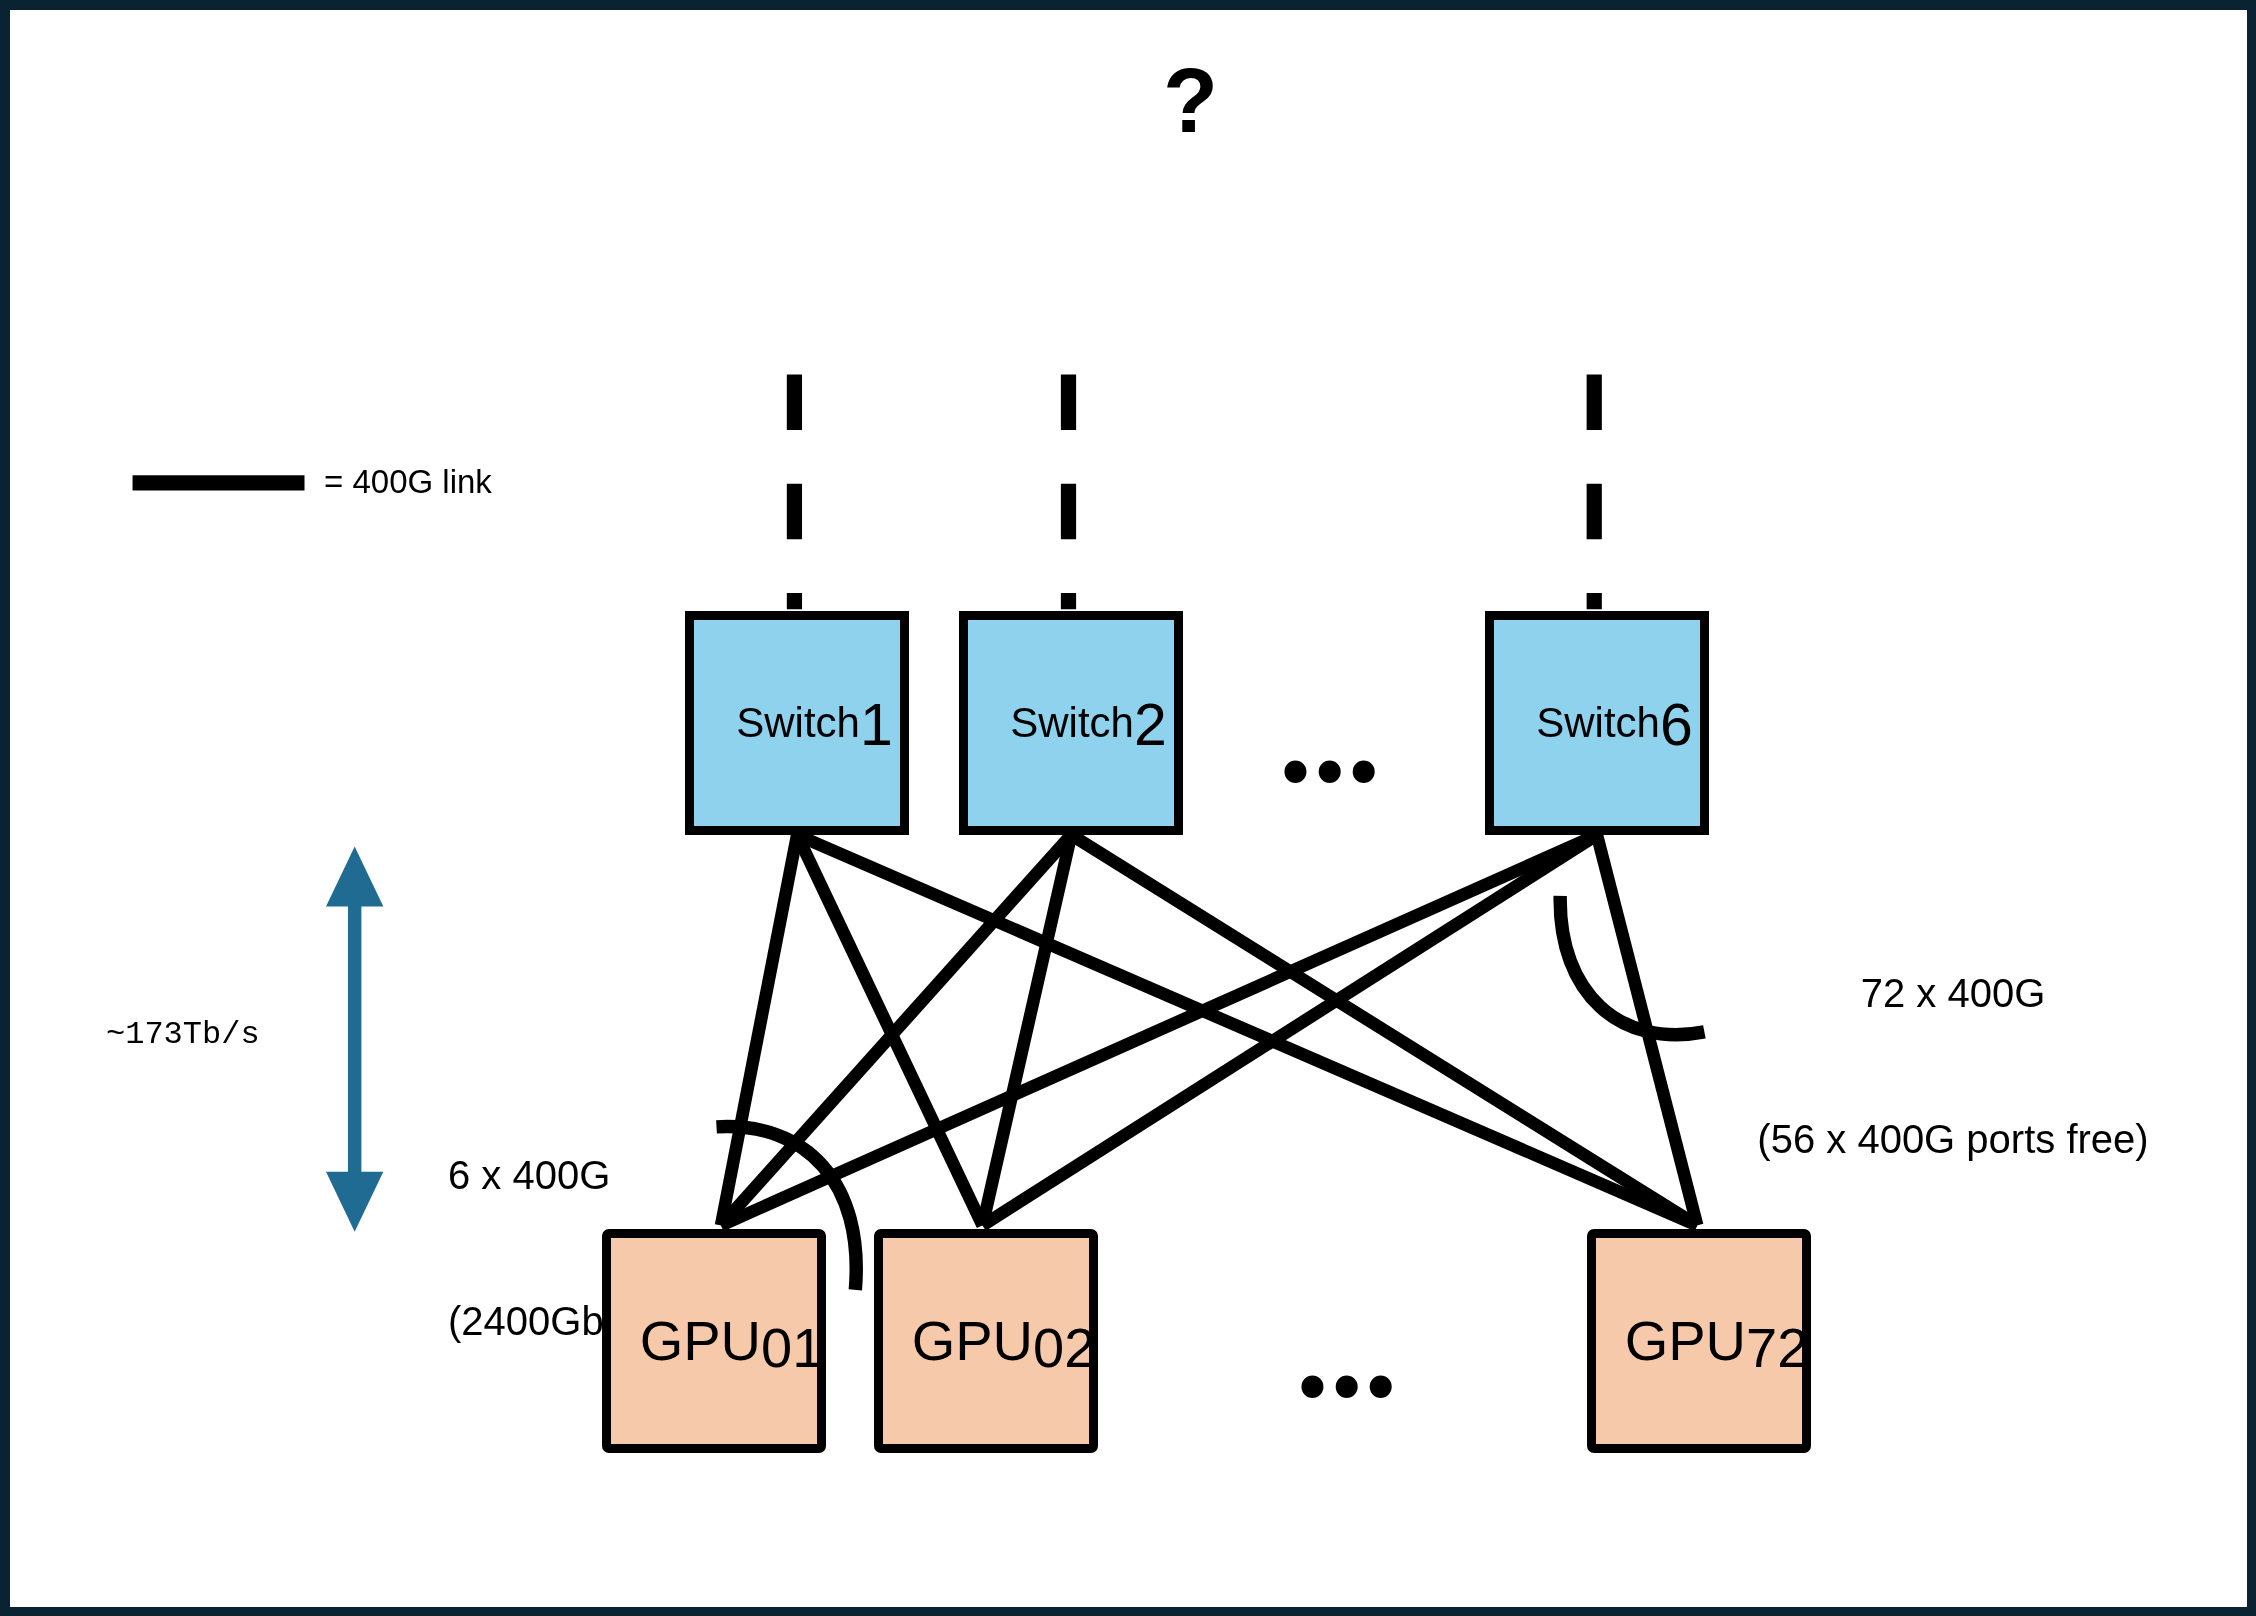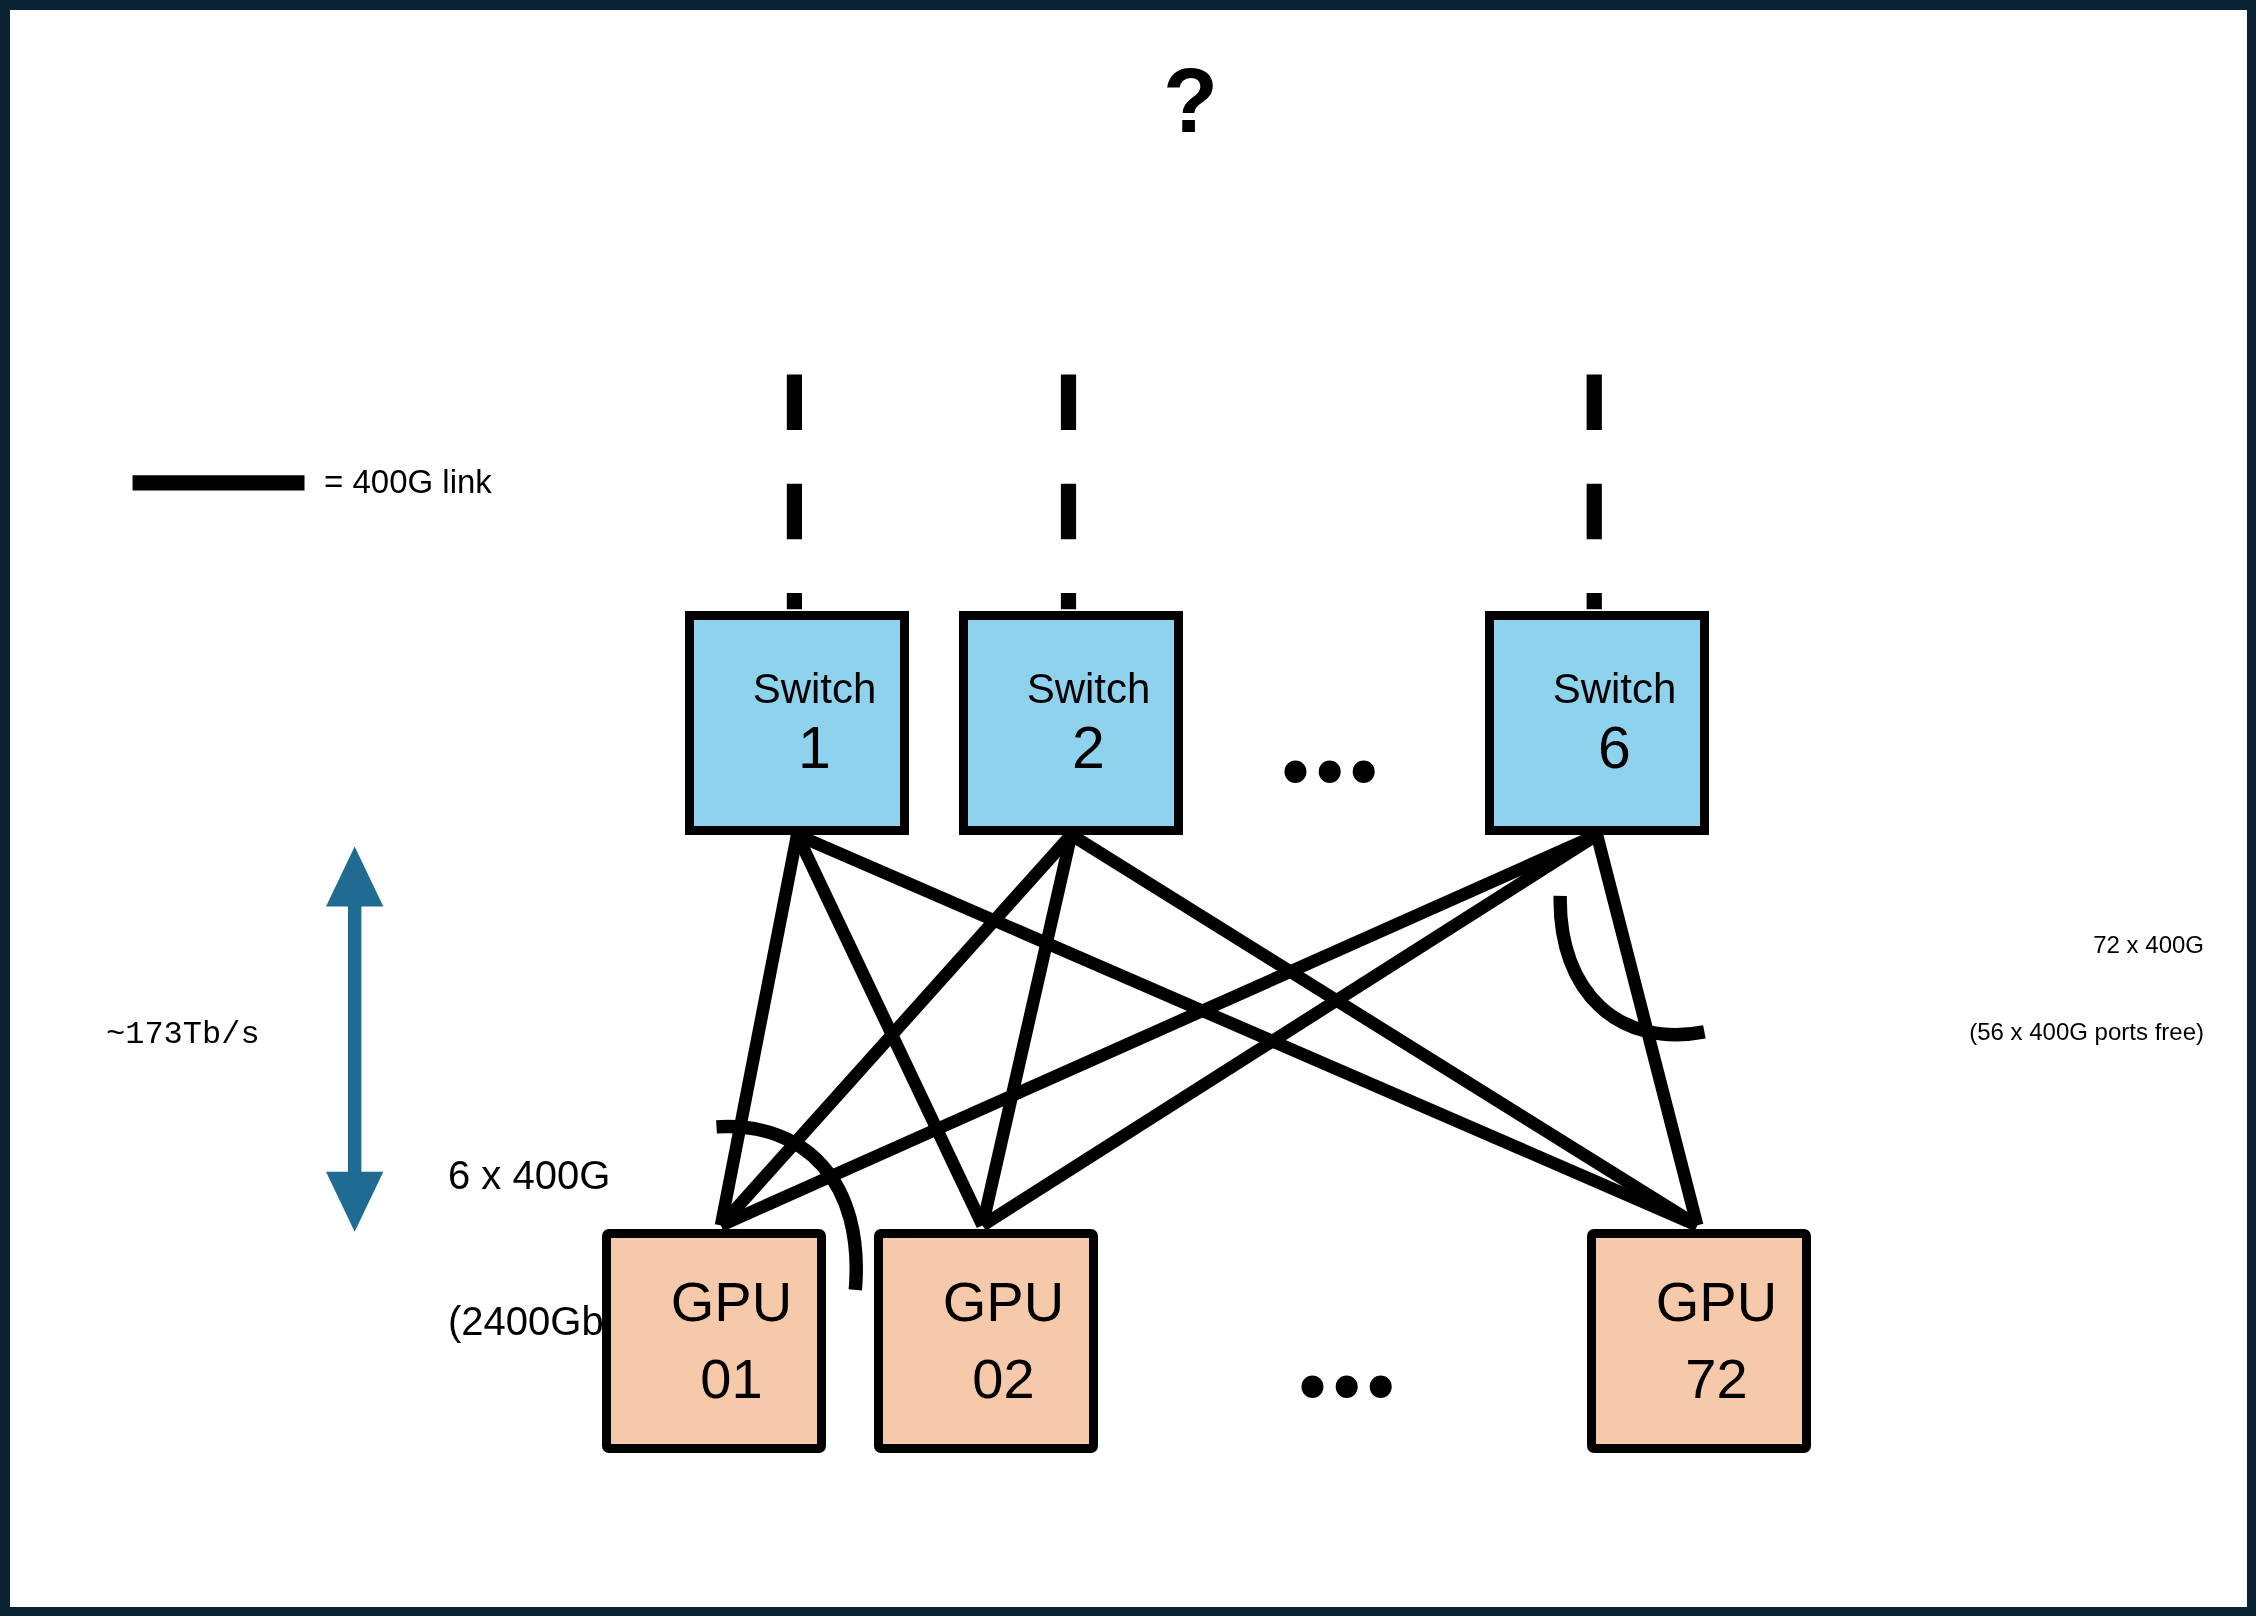--- a/index.html
+++ b/index.html
@@ -38,21 +38,21 @@
     left: 0; top: 0;
     width: 2257px; height: 1617px;
   }
 
   
   .node {
     position: absolute;
     box-sizing: border-box;
     border: 9.9px solid #000000;
     display: flex;
-    flex-direction: column;
+    flex-direction: row;
     align-items: center;
     justify-content: center;
     line-height: 1.12;
     color: #000000;
     padding-left: 35px;
   }
   .node .l1 { font-size: 42px; }
   .node .l2 { font-size: 59px; margin-top: 3.6px; }
   .switch-node {
     background: #8ed2ee;
@@ -78,21 +78,21 @@
   #qmark {
     font-size: 90px;
     font-weight: 700;
     text-align: center;
   }
   #oversub-label {
     font-size: 40px;
     text-align: center;
   }
   #legend-text { font-size: 33px; }
-  #uplink-label { font-size: 24px; text-align: right; }
+  #uplink-label { font-size: 40px; text-align: center; }
   #downlink-label { font-size: 40px; }
   #bw-label { font-size: 32px; font-family: Liberation Mono, monospace; }
 
   .ellipsis {
     position: absolute;
     font-size: 77px;
     font-weight: 700;
     letter-spacing: 7.2px;
     color: #000000;
     line-height: 1;

